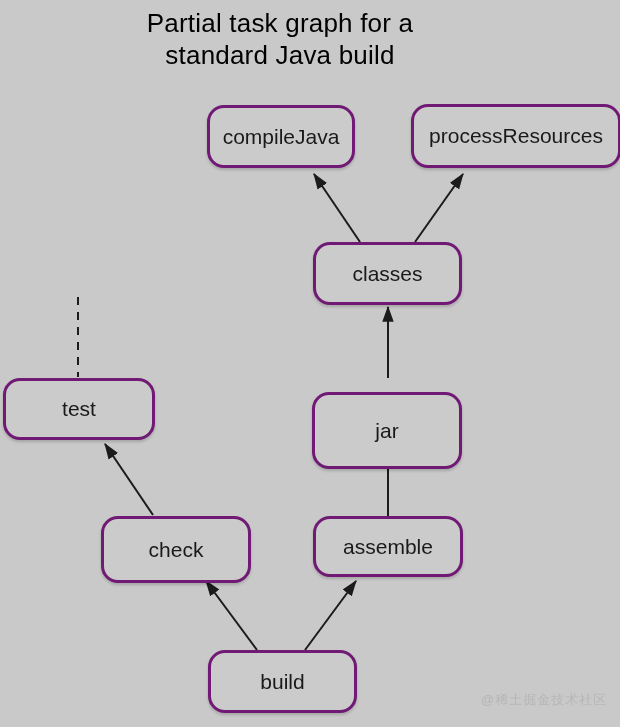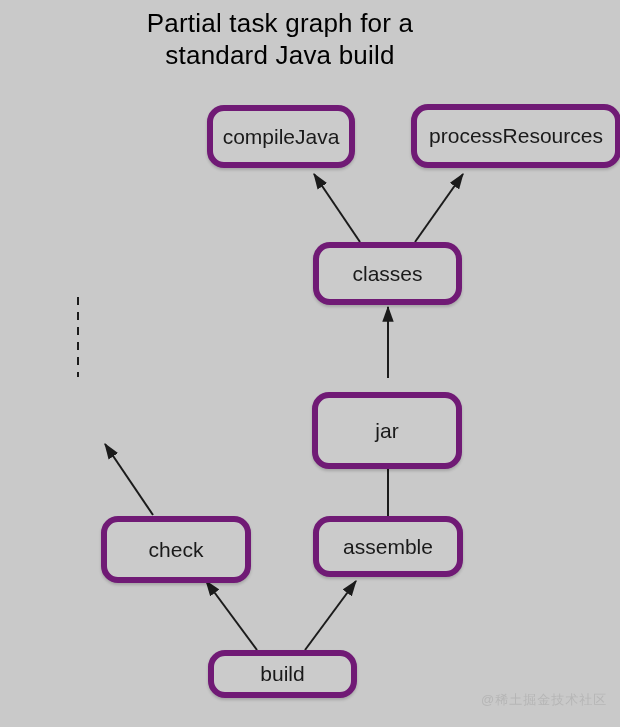--- a/index.html
+++ b/index.html
@@ -37,38 +37,38 @@
   svg.edges line {
     stroke: #1b1b1b;
     stroke-width: 2;
   }
   svg.edges line.dashed {
     stroke-dasharray: 8 7;
   }
   .node {
     position: absolute;
     box-sizing: border-box;
-    border: 6px solid #701a75;
+    border: 3px solid #701a75;
     border-radius: 17px;
     background: #cbcbcb;
     box-shadow: 0 2px 3px rgba(0,0,0,0.18);
     display: flex;
     align-items: center;
     justify-content: center;
     font-size: 21px;
     color: #1a1a1a;
   }
   .node-compileJava      { left: 207px; top: 105px; width: 148px; height: 63px; }
   .node-processResources { left: 397px; top: 104px; width: 210px; height: 64px; margin-left: 14px; }
   .node-classes          { left: 313px; top: 242px; width: 149px; height: 63px; }
   .node-test             { left: 3px;   top: 378px; width: 152px; height: 62px; }
   .node-jar              { left: 312px; top: 392px; width: 150px; height: 77px; }
   .node-check            { left: 101px; top: 516px; width: 150px; height: 67px; }
   .node-assemble         { left: 313px; top: 516px; width: 150px; height: 61px; }
-  .node-build            { left: 208px; top: 650px; width: 149px; height: 48px; }
+  .node-build            { left: 208px; top: 650px; width: 149px; height: 63px; }
   .watermark {
     position: absolute;
     left: 481px;
     top: 691px;
     font-size: 13px;
     color: #b6b6b6;
     letter-spacing: 1px;
     white-space: nowrap;
   }
 </style>
@@ -103,20 +103,23 @@
   </div>
 
   <div class="node node-processResources">
     <span>processResources</span>
   </div>
 
   <div class="node node-classes">
     <span>classes</span>
   </div>
 
+  <div class="node node-test">
+    <span>test</span>
+  </div>
 
   <div class="node node-jar">
     <span>jar</span>
   </div>
 
   <div class="node node-check">
     <span>check</span>
   </div>
 
   <div class="node node-assemble">

